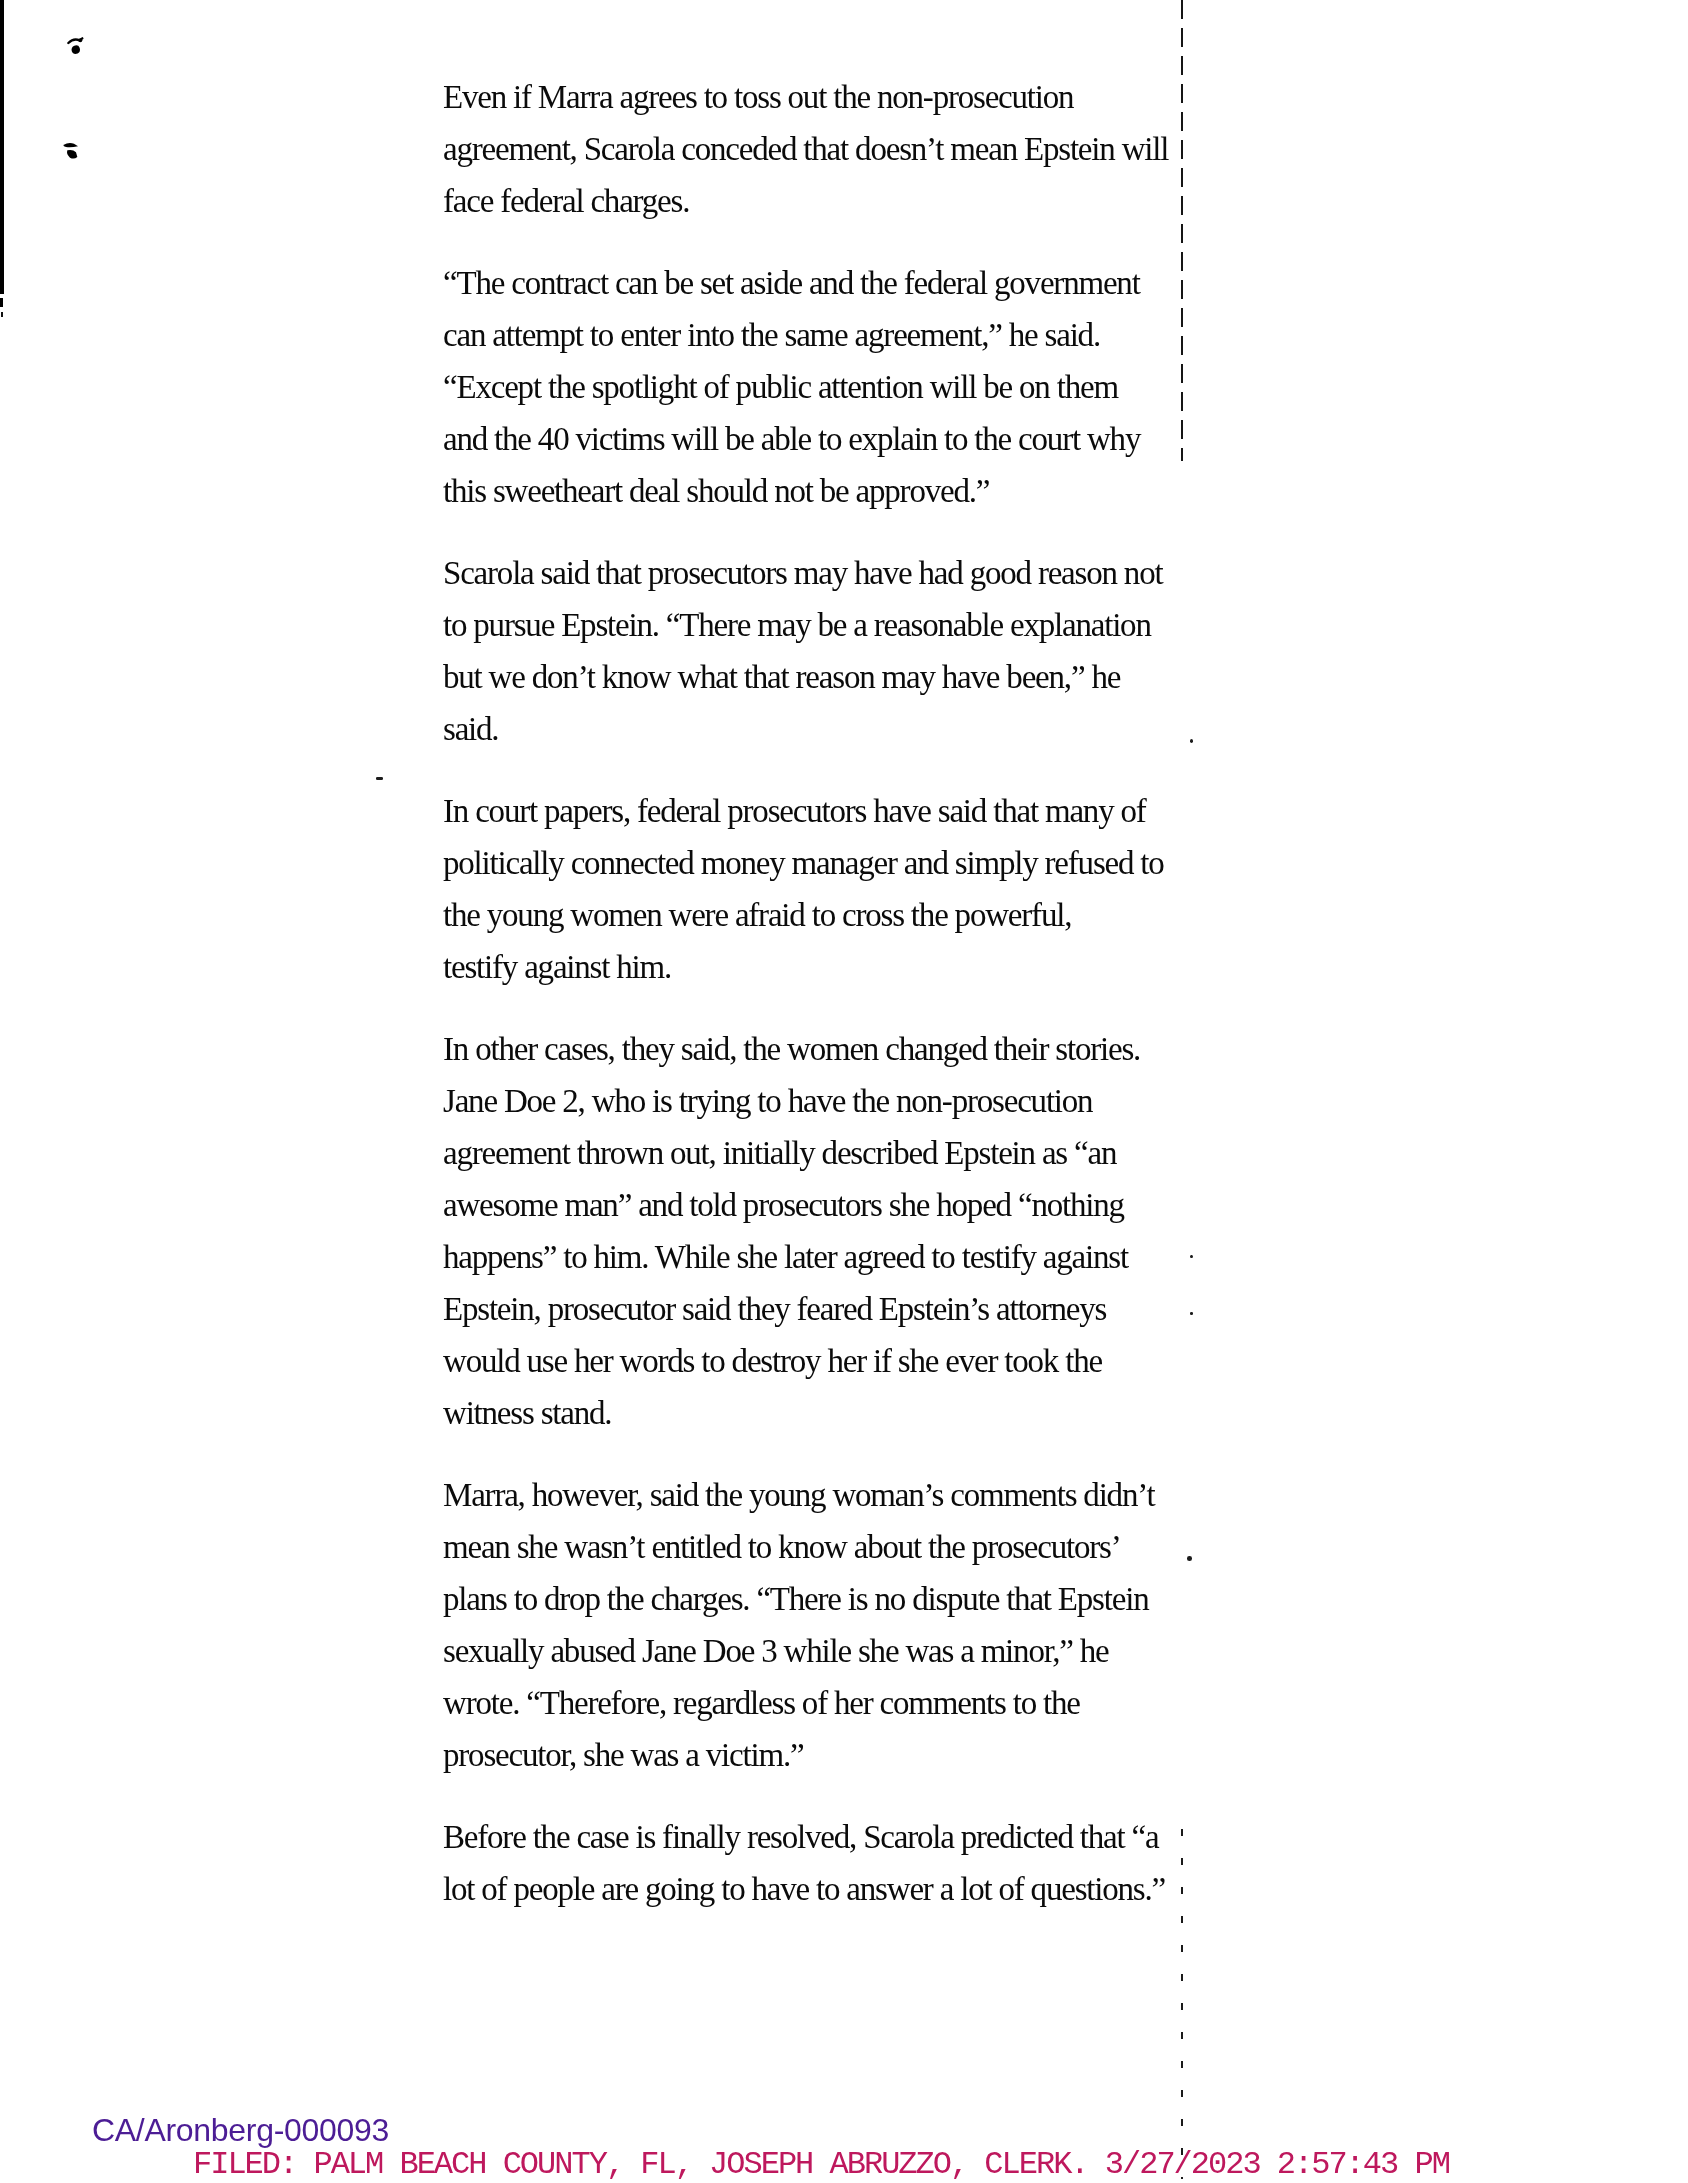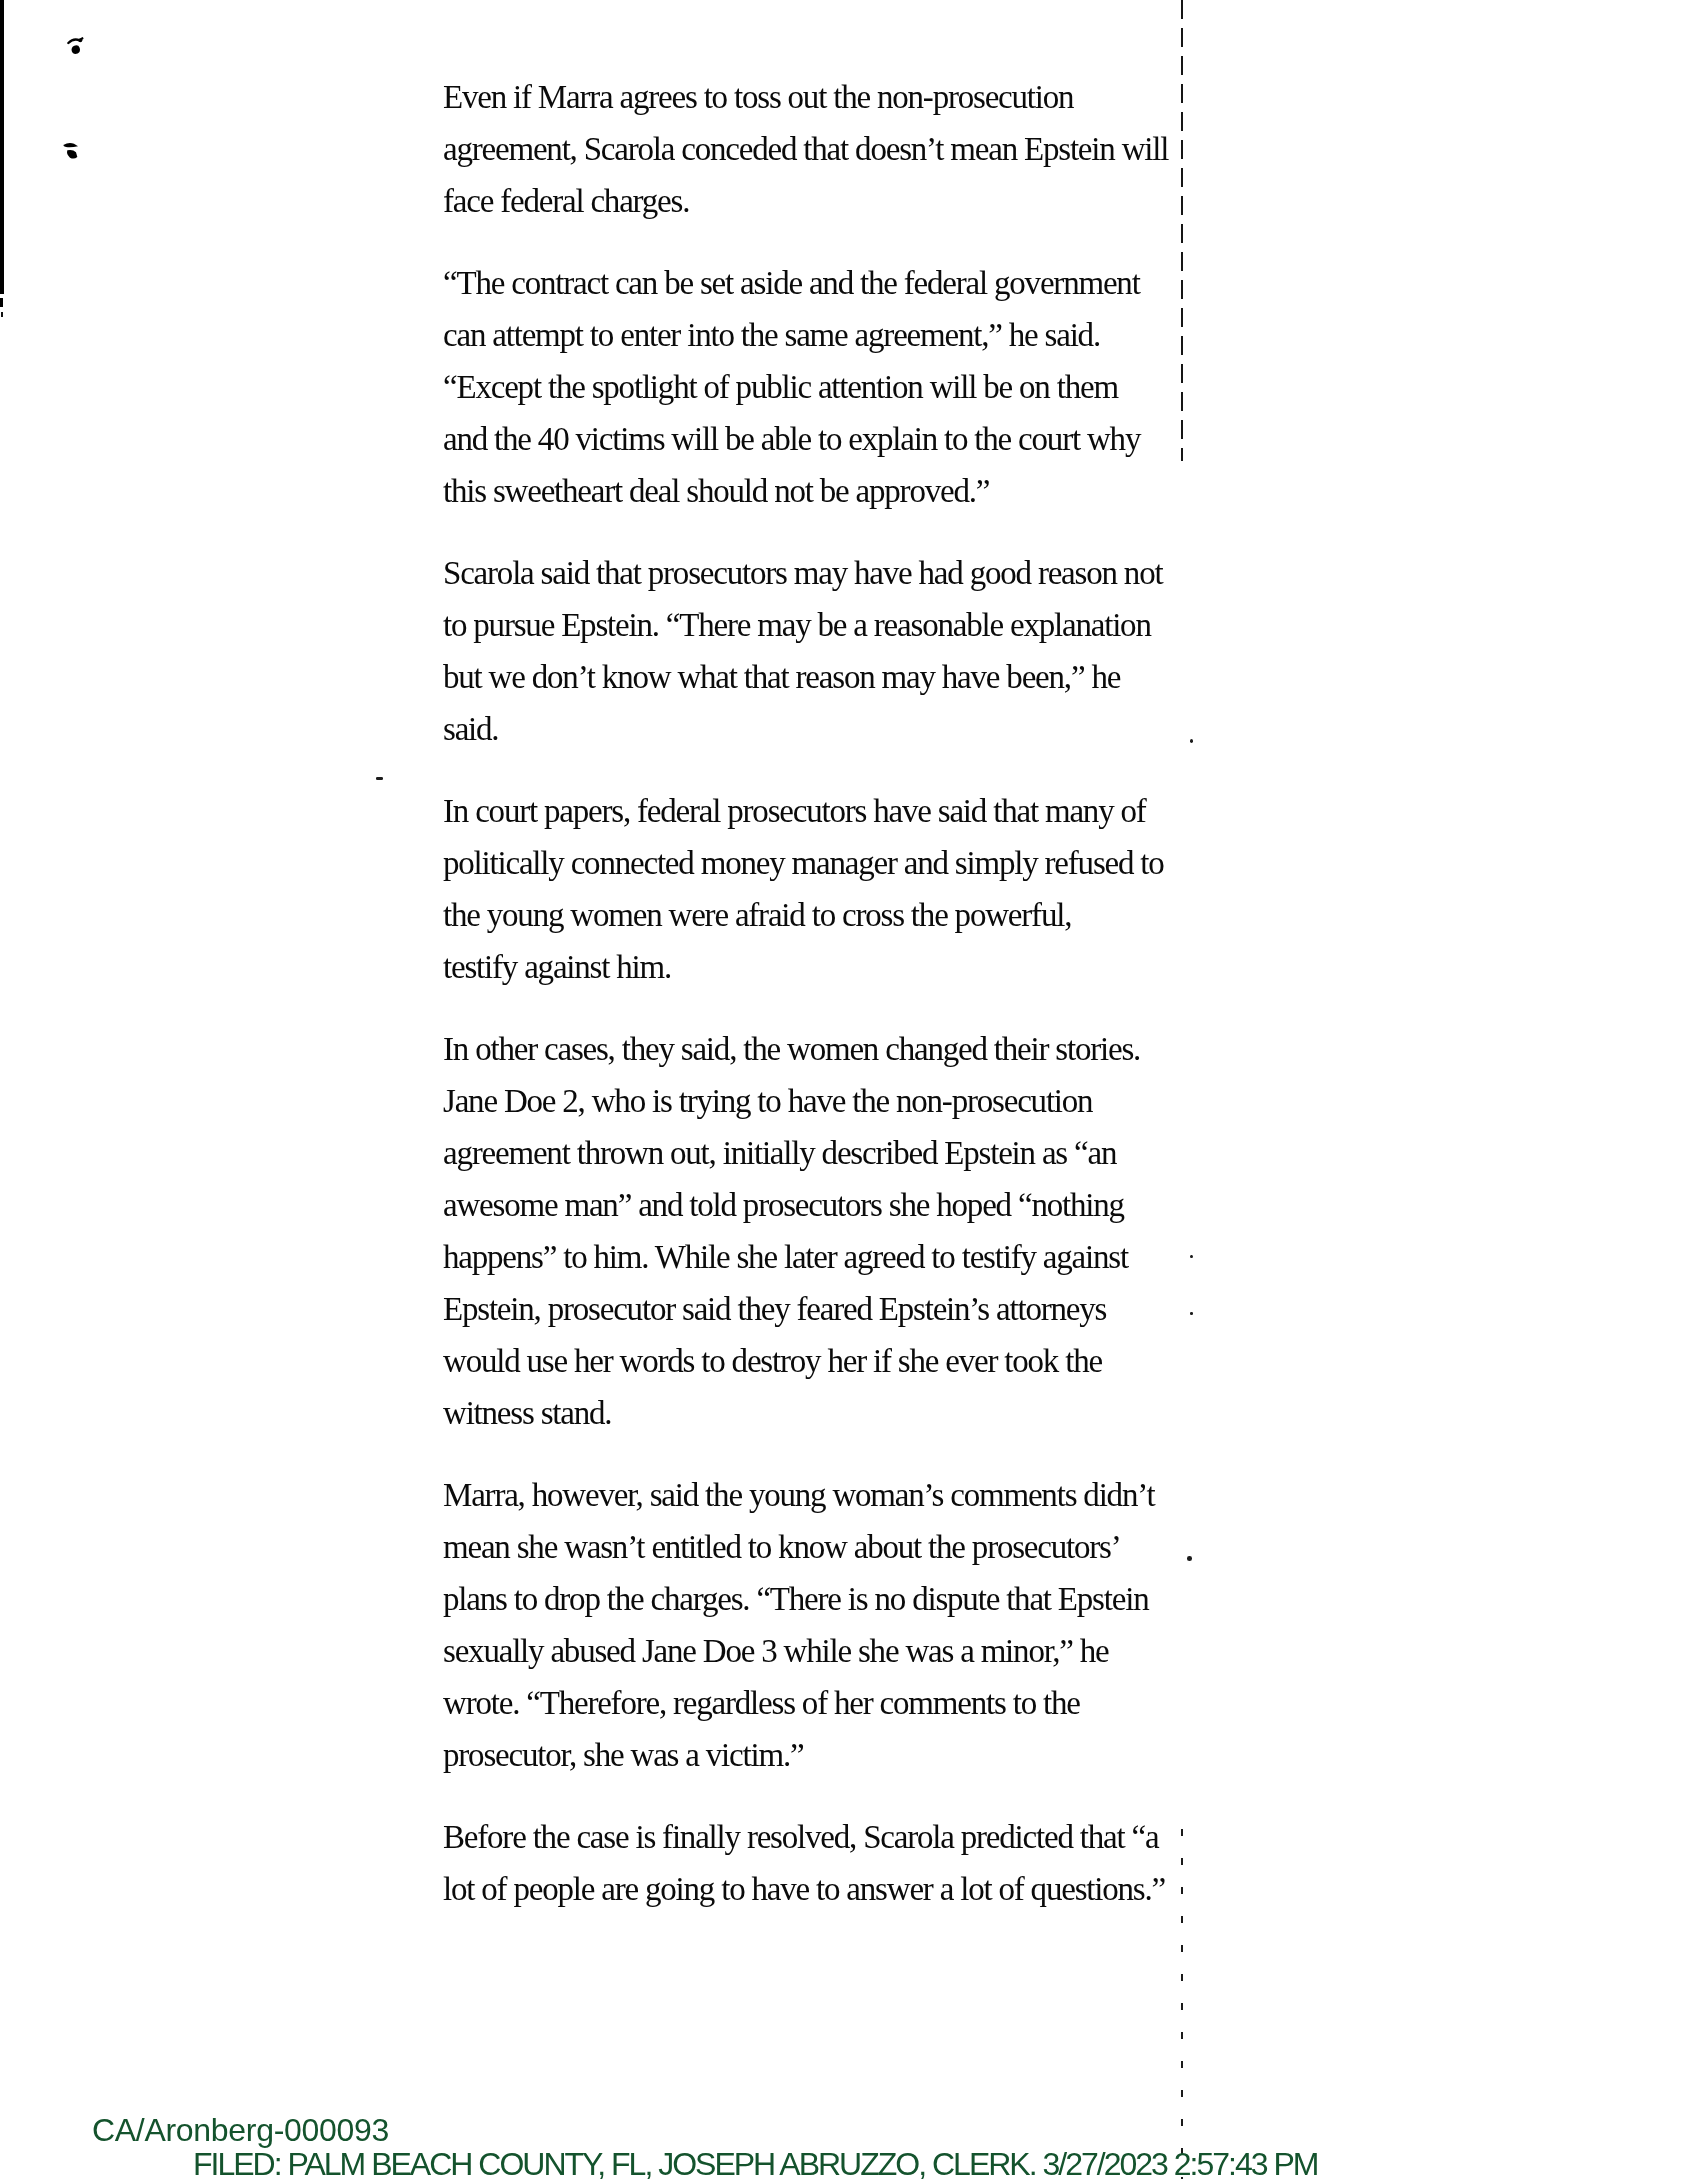--- a/index.html
+++ b/index.html
@@ -46,27 +46,27 @@
     font-size: 33px; letter-spacing: -1.2px;
     color: #0b0b0b;
   }
   .paragraph { margin: 8px 0 30px 0; }
   .line { height: 52px; line-height: 52px; white-space: pre; }
 
   
   .bates {
     position: absolute; left: 92px; top: 2112px;
     font-family: "Liberation Sans", sans-serif;
-    font-size: 32px; letter-spacing: -0.3px; color: #14532d;
+    font-size: 32px; letter-spacing: -0.3px; color: #4c1d95;
     white-space: pre;
   }
   .filing-stamp {
     position: absolute; left: 193px; top: 2146px;
-    font-family: Liberation Sans, sans-serif;
-    font-size: 32px; letter-spacing: -2px; color: #14532d;
+    font-family: Liberation Mono, monospace;
+    font-size: 32px; letter-spacing: -2px; color: #be185d;
     white-space: pre;
   }
 </style>
 </head>
 <body>
 
 <div class="page">
 
   <div class="edge-bar"></div>
   <div class="edge-dash1"></div>

